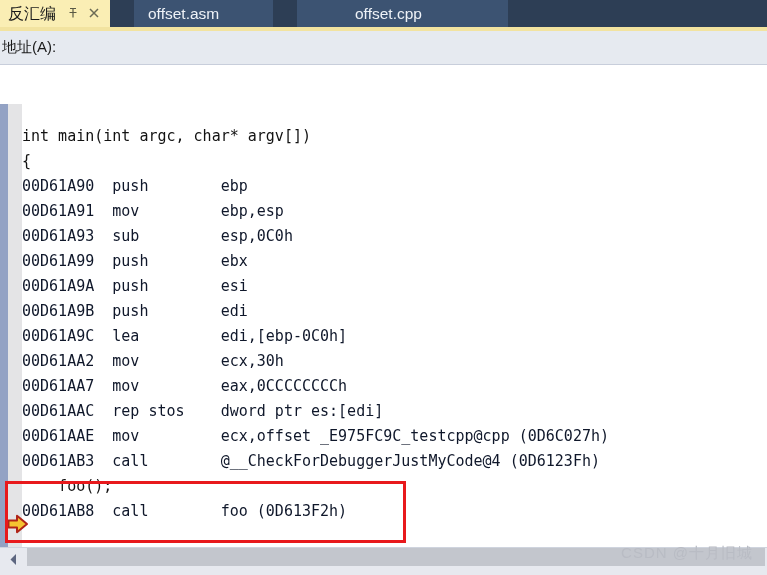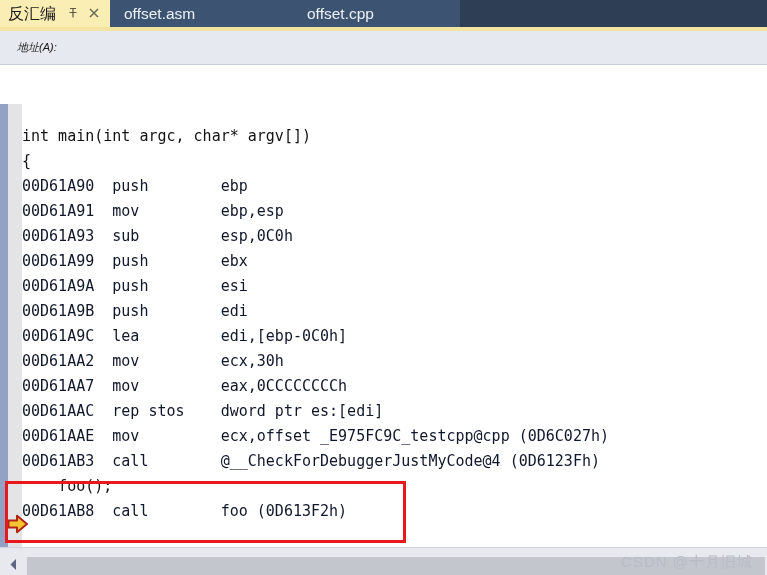--- a/index.html
+++ b/index.html
@@ -15,21 +15,21 @@
     position: relative;
     width: 767px; height: 575px;
     background: #ffffff;
   }
 
   
   .tabbar {
     position: absolute; left: 0; top: 0;
     width: 767px; height: 28px;
     background: #2d3e55;
-    display: flex; align-items: stretch;
+    display: flex; align-items: stretch; gap: 24px;
   }
   .tab-underline {
     position: absolute; left: 0; top: 27px;
     width: 767px; height: 4px;
     background: #f2e3a0;
   }
   .tab {
     display: flex; align-items: center;
     height: 28px;
     color: #ffffff;
@@ -77,25 +77,24 @@
 
   
   .addressbar {
     position: absolute; left: 0; top: 31px;
     width: 767px; height: 34px;
     background: #e6eaf0;
     display: flex; align-items: center;
     border-bottom: 1px solid #c8cedb;
   }
   .address-label {
-    margin-left: 17px;
-    font-size: 11px;
+    margin-left: 2px;
+    font-size: 15px;
     color: #1b1b1b;
     white-space: nowrap;
-    font-style: italic;
   }
   .address-input {
     margin-left: 6px;
     margin-right: 3px;
     flex: 1;
     height: 25px;
     background: #fbfcfe;
     border: 1px solid #b4bccb;
     border-top-color: #98a2b4;
     font-family: "Liberation Sans", sans-serif;
@@ -172,21 +171,21 @@
     position: absolute;
     left: 7px; top: 514px;
     width: 22px; height: 20px;
   }
 
   
   .hscroll {
     position: absolute; left: 0; bottom: 0;
     width: 767px; height: 28px;
     background: #e7e9ef;
-    display: flex; align-items: flex-end;
+    display: flex; align-items: flex-start;
     border-top: 1px solid #cfd4de;
   }
   .hscroll-arrow {
     width: 27px; height: 22px;
     display: flex; align-items: center; justify-content: center;
     flex: none;
   }
   .hscroll-track {
     position: relative;
     flex: 1;

